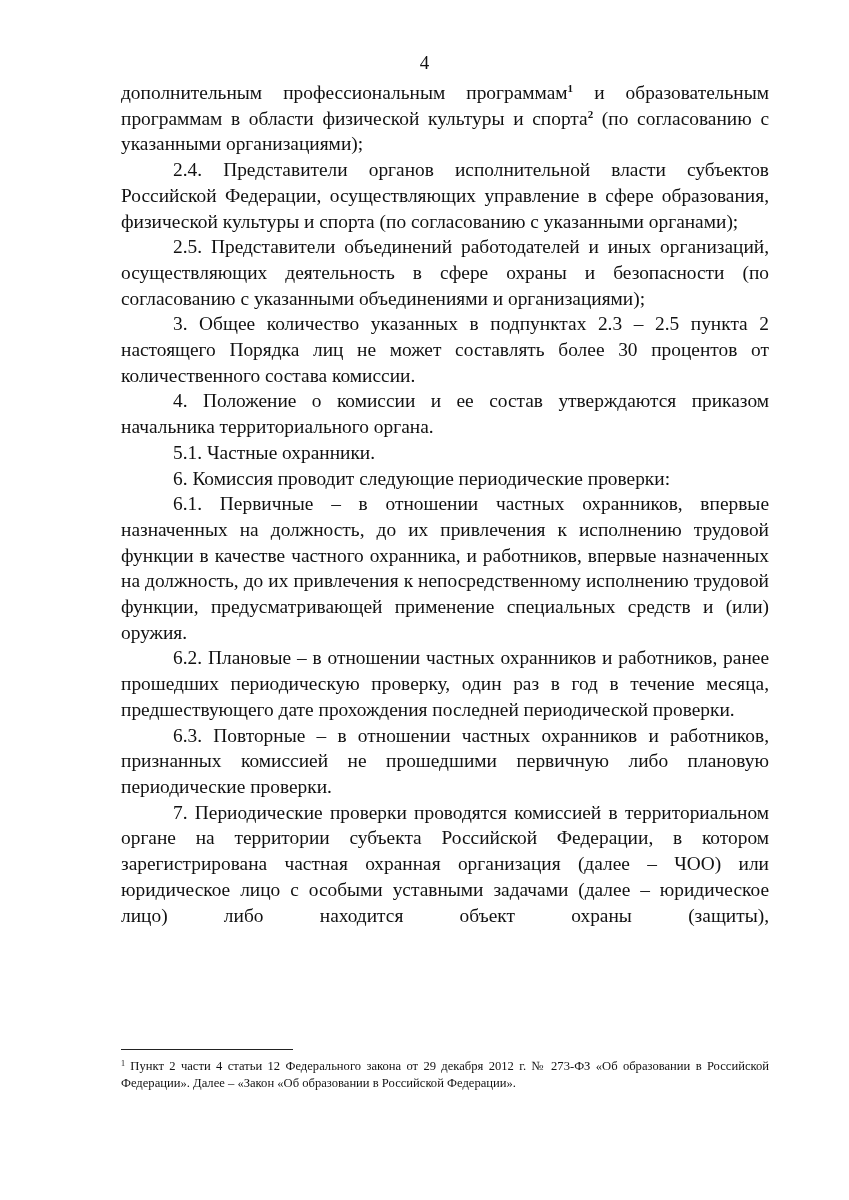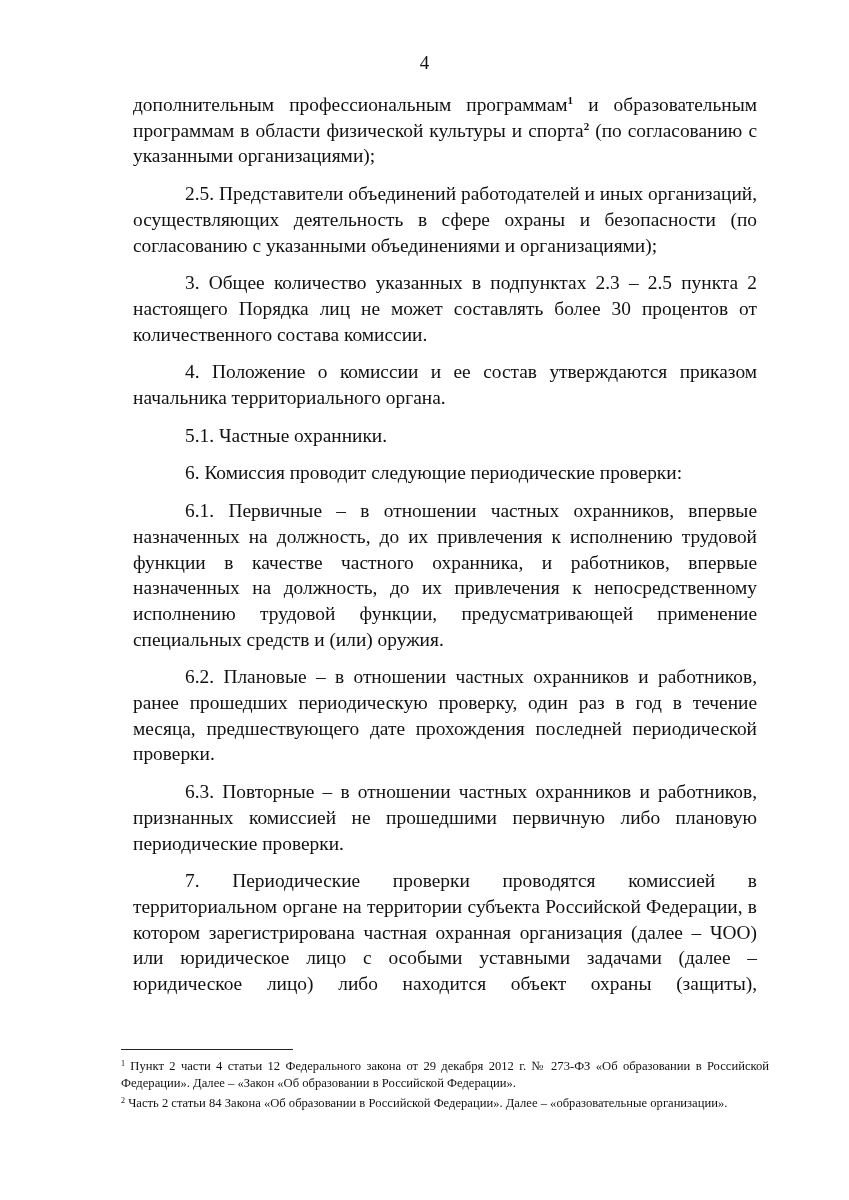--- a/index.html
+++ b/index.html
@@ -10,21 +10,21 @@
     font-family: "Liberation Serif", "DejaVu Serif", serif;
   }
   .page-number {
     position: absolute; top: 52px; left: 0; width: 100%;
     text-align: center; font-size: 19px; line-height: 22px;
   }
   .body-text {
     position: absolute; left: 121px; top: 80px; width: 648px;
     font-size: 19.4px; line-height: 25.7px;
   }
-  .para { margin: 12px; text-align: justify; text-align-last: left; }
+  .para { margin: 0; text-align: justify; text-align-last: left; }
   .para.indent { text-indent: 52px; }
   .para.last-line-justify { text-align-last: justify; }
   sup { font-size: 11px; line-height: 0; vertical-align: 7px; font-weight: bold; }
   .footnote-sep {
     position: absolute; left: 121px; top: 1049px; width: 172px; height: 0;
     border-top: 1.2px solid #222;
   }
   .footnotes {
     position: absolute; left: 121px; top: 1058px; width: 648px;
     font-size: 12.6px; line-height: 16.5px;
@@ -33,30 +33,30 @@
   .footnote sup { font-size: 8px; vertical-align: 4px; font-weight: normal; }
 </style>
 </head>
 <body>
 
 <div class="page">
   <div class="page-number">4</div>
 
   <div class="body-text">
     <p class="para"><span>дополнительным профессиональным программам</span><sup>1</sup><span> и образовательным программам в области физической культуры и спорта</span><sup>2</sup><span> (по согласованию с указанными организациями);</span></p>
+    <p class="para indent">2.4. Представители органов исполнительной власти субъектов Российской Федерации, осуществляющих управление в сфере образования, физической культуры и спорта (по согласованию с указанными органами);</p>
     <p class="para indent">2.5. Представители объединений работодателей и иных организаций, осуществляющих деятельность в сфере охраны и безопасности (по согласованию с указанными объединениями и организациями);</p>
     <p class="para indent">3. Общее количество указанных в подпунктах 2.3 – 2.5 пункта 2 настоящего Порядка лиц не может составлять более 30 процентов от количественного состава комиссии.</p>
     <p class="para indent">4. Положение о комиссии и ее состав утверждаются приказом начальника территориального органа.</p>
     <p class="para indent">5.1. Частные охранники.</p>
     <p class="para indent">6. Комиссия проводит следующие периодические проверки:</p>
     <p class="para indent">6.1. Первичные – в отношении частных охранников, впервые назначенных на должность, до их привлечения к исполнению трудовой функции в качестве частного охранника, и работников, впервые назначенных на должность, до их привлечения к непосредственному исполнению трудовой функции, предусматривающей применение специальных средств и (или) оружия.</p>
     <p class="para indent">6.2. Плановые – в отношении частных охранников и работников, ранее прошедших периодическую проверку, один раз в год в течение месяца, предшествующего дате прохождения последней периодической проверки.</p>
     <p class="para indent">6.3. Повторные – в отношении частных охранников и работников, признанных комиссией не прошедшими первичную либо плановую периодические проверки.</p>
     <p class="para indent last-line-justify">7. Периодические проверки проводятся комиссией в территориальном органе на территории субъекта Российской Федерации, в котором зарегистрирована частная охранная организация (далее – ЧОО) или юридическое лицо с особыми уставными задачами (далее – юридическое лицо) либо находится объект охраны (защиты),</p>
   </div>
 
   <div class="footnote-sep"></div>
 
   <div class="footnotes">
     <p class="footnote"><sup>1</sup><span> Пункт 2 части 4 статьи 12 Федерального закона от 29 декабря 2012 г. № 273-ФЗ «Об образовании в Российской Федерации». Далее – «Закон «Об образовании в Российской Федерации».</span></p>
-    <p class="footnote"><sup>2</sup><span> Часть 2 статьи 84 Закона «Об образовании в Российской Федерации». Далее – «образовательные организации».</span></p>
   </div>
 </div>
 
 </body></html>

